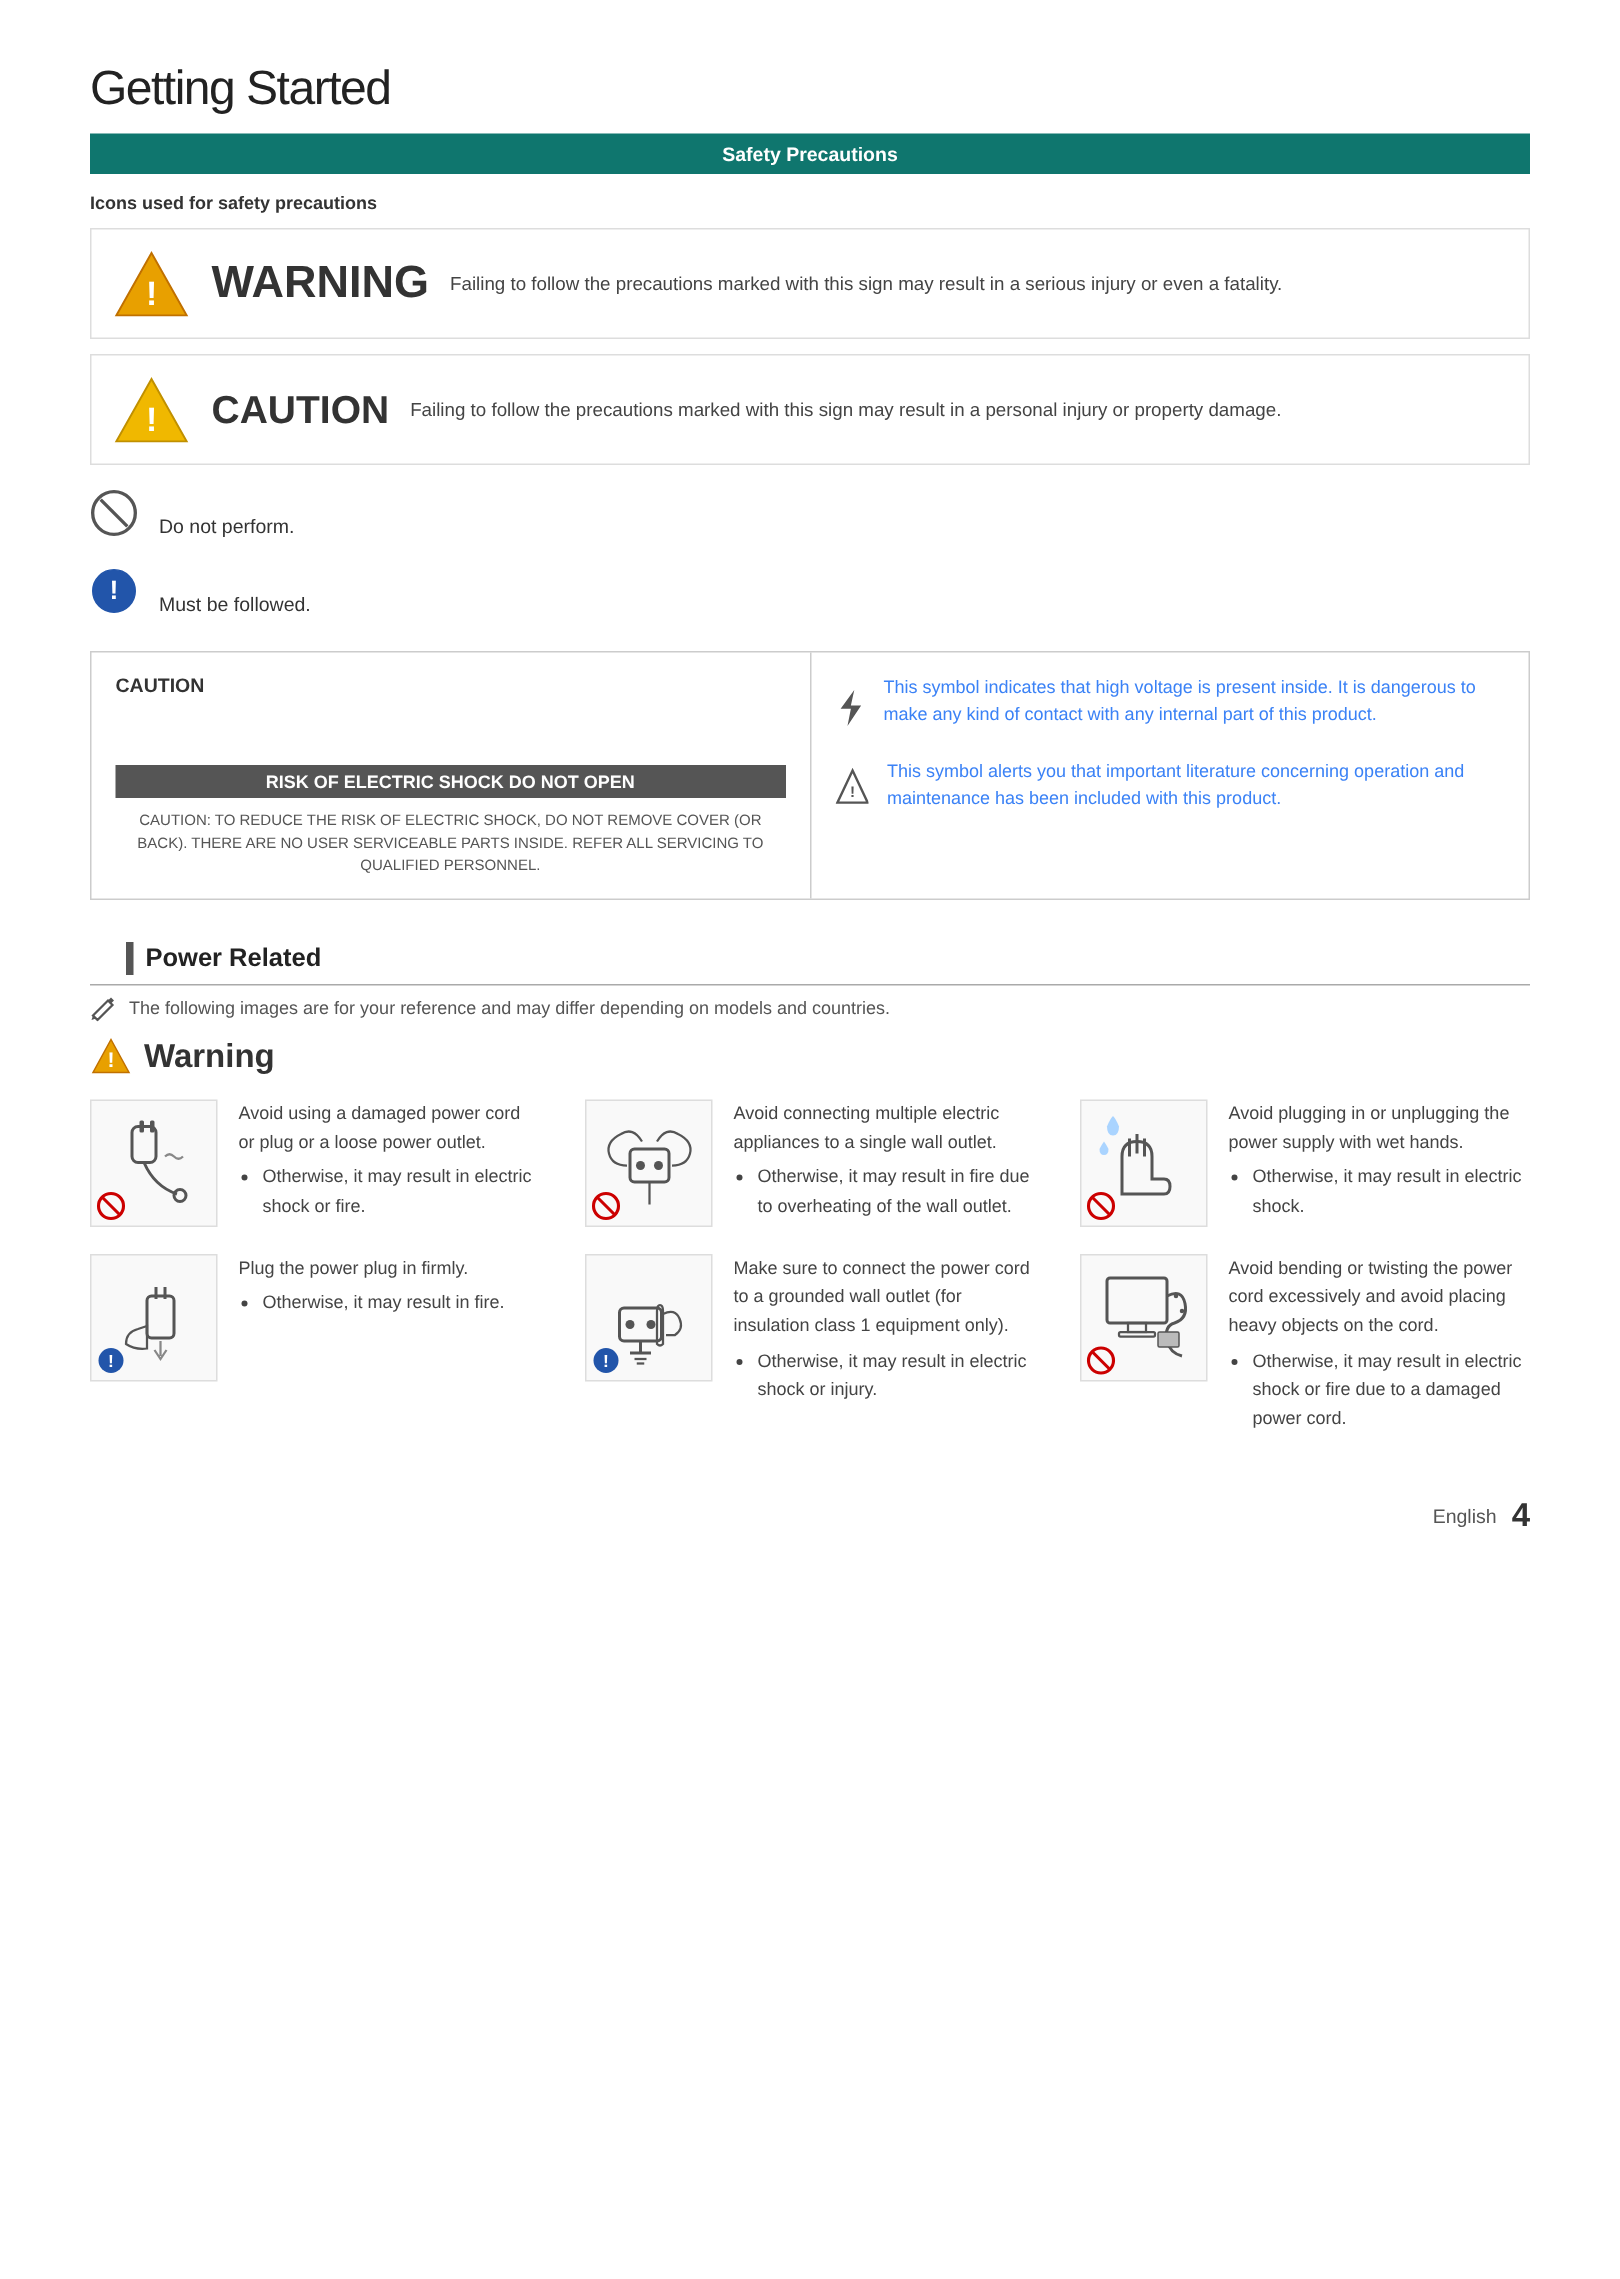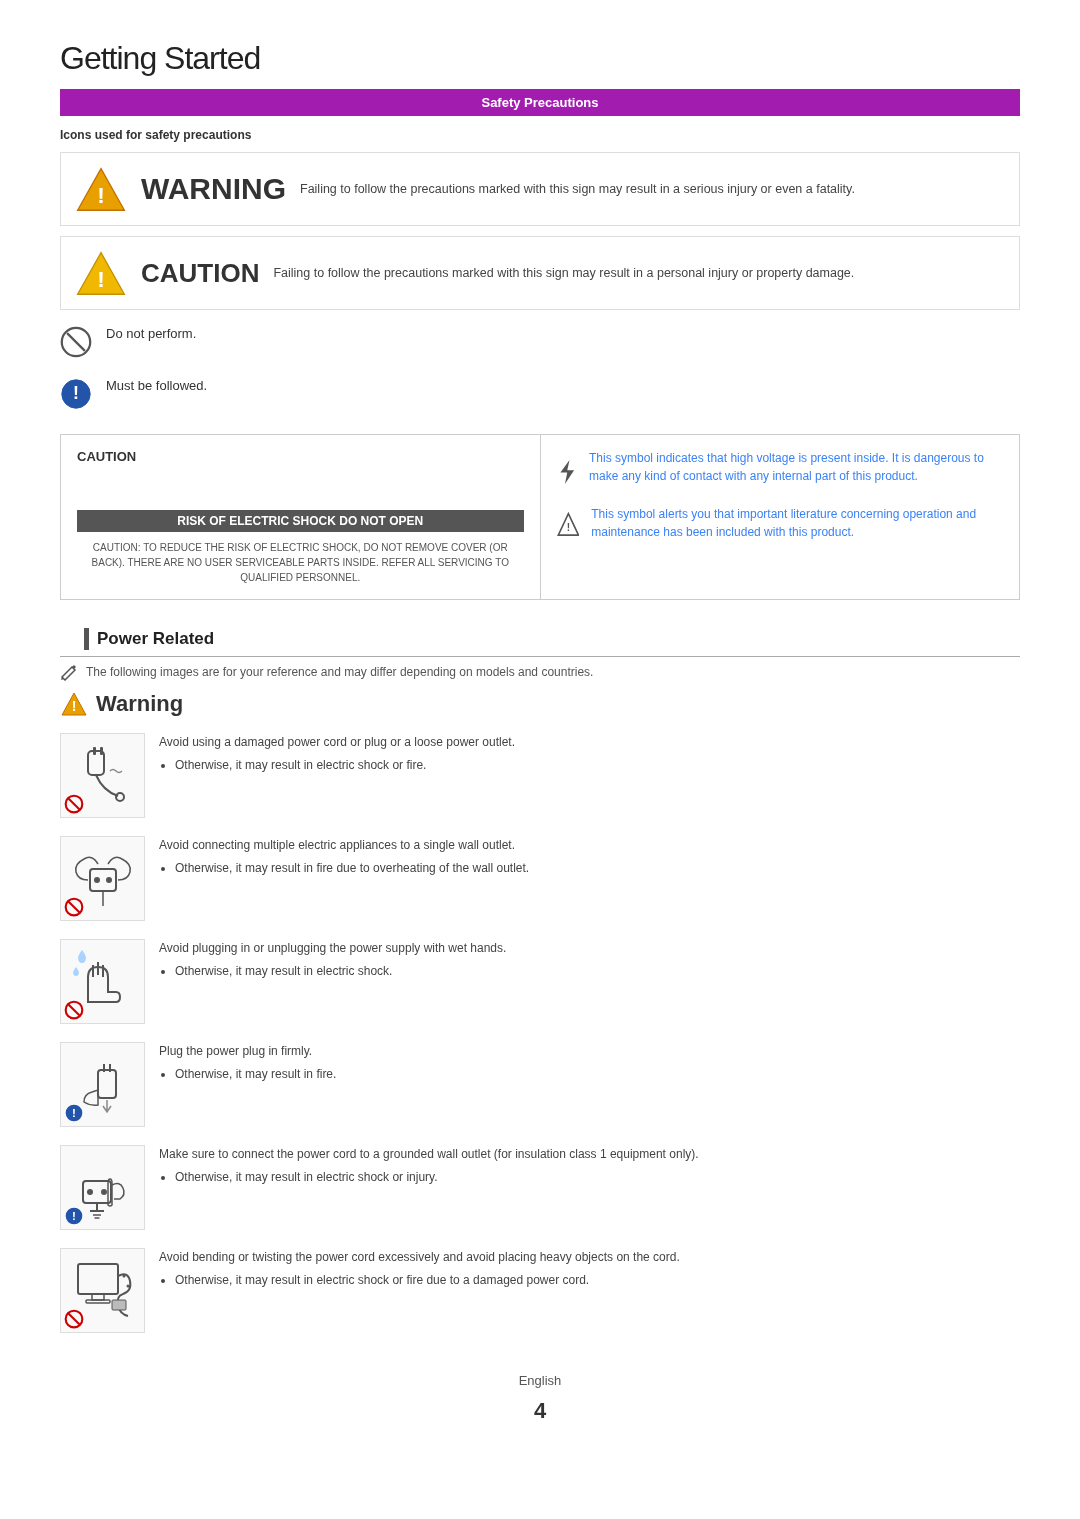--- a/index.html
+++ b/index.html
@@ -13,21 +13,21 @@
       padding: 40px 60px;
     }
     h1.page-title {
       font-size: 32px;
       font-weight: 300;
       color: #222;
       margin-bottom: 12px;
       letter-spacing: -1px;
     }
     .safety-header {
-      background: #a21caf;
+      background: #0f766e;
       color: #fff;
       text-align: center;
       padding: 6px 0;
       font-weight: bold;
       font-size: 13px;
       margin-bottom: 12px;
     }
     .icons-label {
       font-weight: bold;
       font-size: 12px;
@@ -59,21 +59,21 @@
       color: #333;
       min-width: 110px;
     }
     .precaution-text {
       font-size: 12.5px;
       color: #444;
       line-height: 1.5;
     }
     .icon-row {
       display: flex;
-      align-items: flex-start;
+      align-items: flex-end;
       gap: 14px;
       margin-bottom: 8px;
       padding: 6px 0;
     }
     .circle-icon {
       width: 32px;
       height: 32px;
       flex-shrink: 0;
     }
 
@@ -168,21 +168,21 @@
     }
     .warning-section-title-text {
       font-size: 22px;
       font-weight: bold;
       color: #333;
     }
 
     
     .warning-grid {
       display: grid;
-      grid-template-columns: 1fr;
+      grid-template-columns: 1fr 1fr 1fr;
       gap: 18px 30px;
     }
     .warning-item {
       display: flex;
       gap: 14px;
       align-items: flex-start;
     }
     .warning-item-img {
       width: 85px;
       height: 85px;
@@ -224,21 +224,20 @@
     }
 
     .page-footer {
       display: flex;
       justify-content: flex-end;
       align-items: center;
       gap: 10px;
       margin-top: 40px;
       font-size: 13px;
       color: #555;
-      flex-direction: column;
     }
     .page-number {
       font-size: 22px;
       font-weight: bold;
       color: #333;
     }
   </style>
 </head>
 <body>
 

